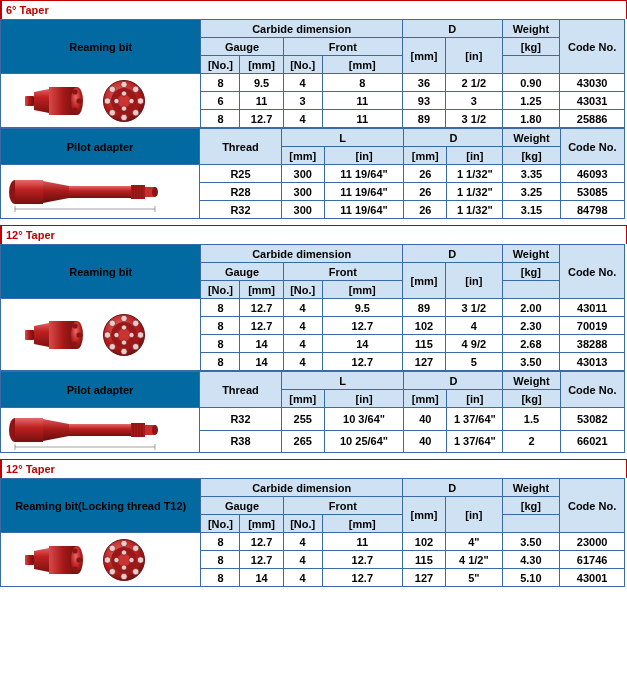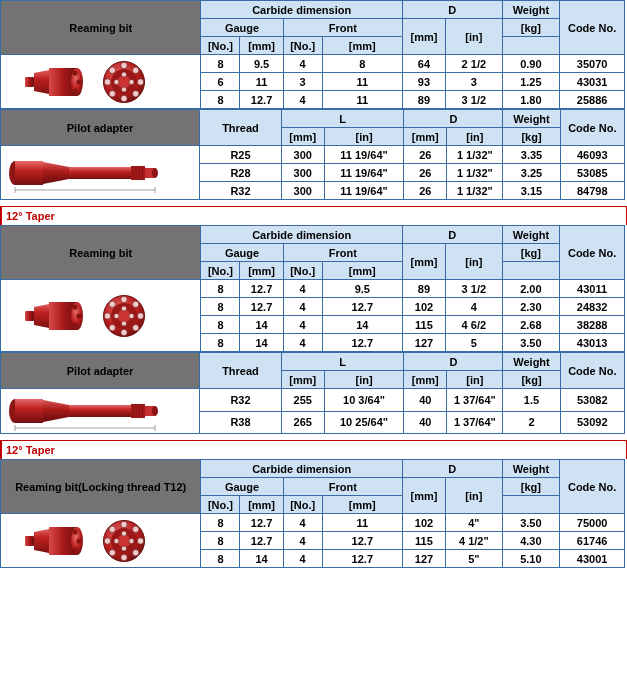--- a/index.html
+++ b/index.html
@@ -48,21 +48,21 @@
     height: 18px;
   }
   table.spec td.hd, table.spec th {
     background: #cfe2f3;
   }
   table.spec td.data {
     background: #ffffff;
     font-weight: bold;
   }
   td.prodname {
-    background: #737373;
+    background: #0369a1;
     font-size: 12px;
     font-weight: bold;
     margin-left: 16px;
   }
   td.imgcell {
     background: #ffffff;
     padding: 0;
     height: 48px;
   }
   .img-wrap {
@@ -75,20 +75,21 @@
   }
   
   svg { display: block; }
 </style>
 </head>
 <body>
 
 <div class="page">
   <div id="sections-root">
       <div class="section">
+        <div class="section-title">6° Taper</div>
         <table class="spec">
           <colgroup>
             <col style="width: 195px;">
             <col style="width: 38px;">
             <col style="width: 42px;">
             <col style="width: 38px;">
             <col style="width: 78px;">
             <col style="width: 42px;">
             <col style="width: 55px;">
             <col style="width: 56px;">
@@ -167,24 +168,24 @@
       <circle cx="13.5" cy="21" r="2.6"></circle>
     </g>
   </g>
 </svg>
                 </div>
               </td>
               <td class="data">8</td>
               <td class="data">9.5</td>
               <td class="data">4</td>
               <td class="data">8</td>
-              <td class="data">64</td>
+              <td class="data">36</td>
               <td class="data">2 1/2</td>
               <td class="data">0.90</td>
-              <td class="data">35070</td>
+              <td class="data">43030</td>
             </tr>
             <tr>
               <td class="data">6</td>
               <td class="data">11</td>
               <td class="data">3</td>
               <td class="data">11</td>
               <td class="data">93</td>
               <td class="data">3</td>
               <td class="data">1.25</td>
               <td class="data">43031</td>
@@ -394,29 +395,29 @@
               <td class="data">43011</td>
             </tr>
             <tr>
               <td class="data">8</td>
               <td class="data">12.7</td>
               <td class="data">4</td>
               <td class="data">12.7</td>
               <td class="data">102</td>
               <td class="data">4</td>
               <td class="data">2.30</td>
-              <td class="data">24832</td>
+              <td class="data">70019</td>
             </tr>
             <tr>
               <td class="data">8</td>
               <td class="data">14</td>
               <td class="data">4</td>
               <td class="data">14</td>
               <td class="data">115</td>
-              <td class="data">4 6/2</td>
+              <td class="data">4 9/2</td>
               <td class="data">2.68</td>
               <td class="data">38288</td>
             </tr>
             <tr>
               <td class="data">8</td>
               <td class="data">14</td>
               <td class="data">4</td>
               <td class="data">12.7</td>
               <td class="data">127</td>
               <td class="data">5</td>
@@ -497,21 +498,21 @@
               <td class="data">1.5</td>
               <td class="data">53082</td>
             </tr>
             <tr>
               <td class="data">R38</td>
               <td class="data">265</td>
               <td class="data">10  25/64"</td>
               <td class="data">40</td>
               <td class="data">1 37/64"</td>
               <td class="data">2</td>
-              <td class="data">53092</td>
+              <td class="data">66021</td>
             </tr>
           </tbody>
         </table>
       </div>
       <div class="section">
         <div class="section-title">12° Taper</div>
         <table class="spec">
           <colgroup>
             <col style="width: 195px;">
             <col style="width: 38px;">
@@ -599,21 +600,21 @@
 </svg>
                 </div>
               </td>
               <td class="data">8</td>
               <td class="data">12.7</td>
               <td class="data">4</td>
               <td class="data">11</td>
               <td class="data">102</td>
               <td class="data">4"</td>
               <td class="data">3.50</td>
-              <td class="data">75000</td>
+              <td class="data">23000</td>
             </tr>
             <tr>
               <td class="data">8</td>
               <td class="data">12.7</td>
               <td class="data">4</td>
               <td class="data">12.7</td>
               <td class="data">115</td>
               <td class="data">4 1/2"</td>
               <td class="data">4.30</td>
               <td class="data">61746</td>

